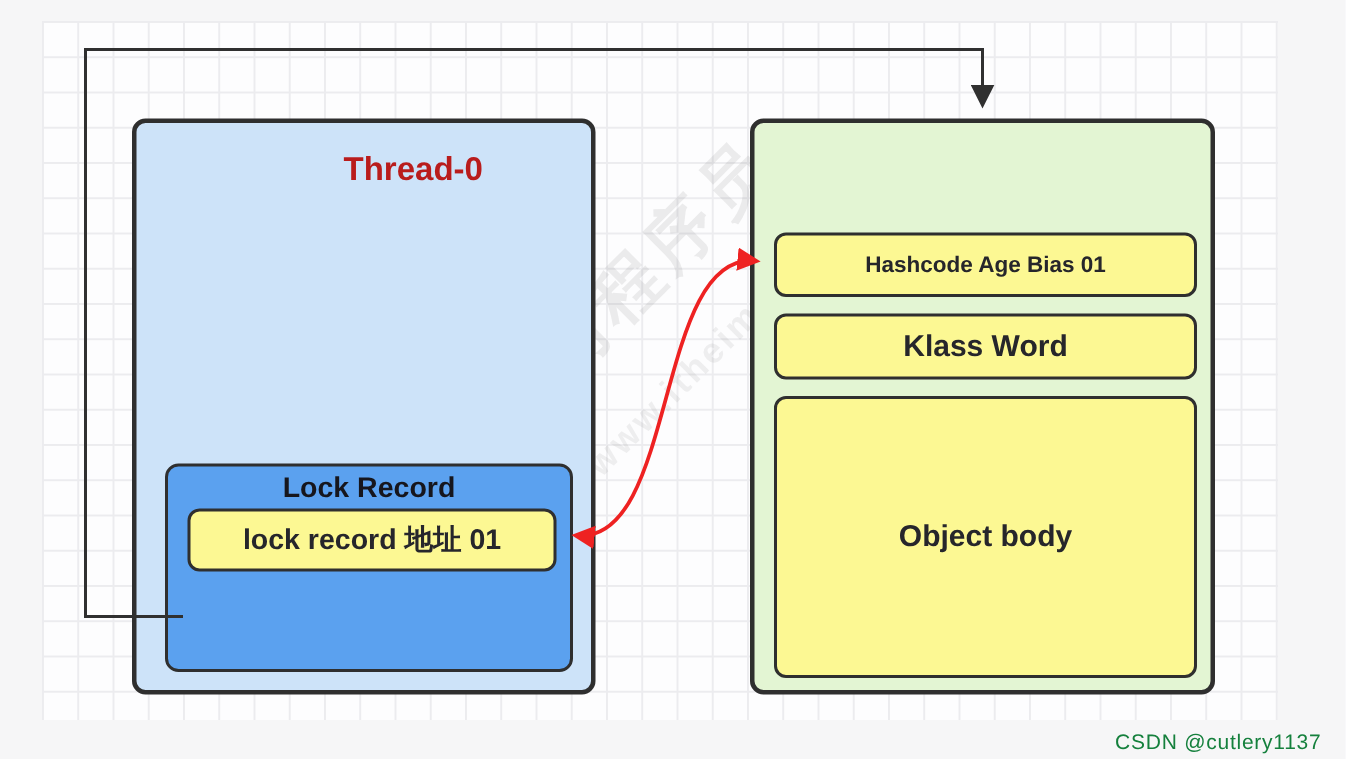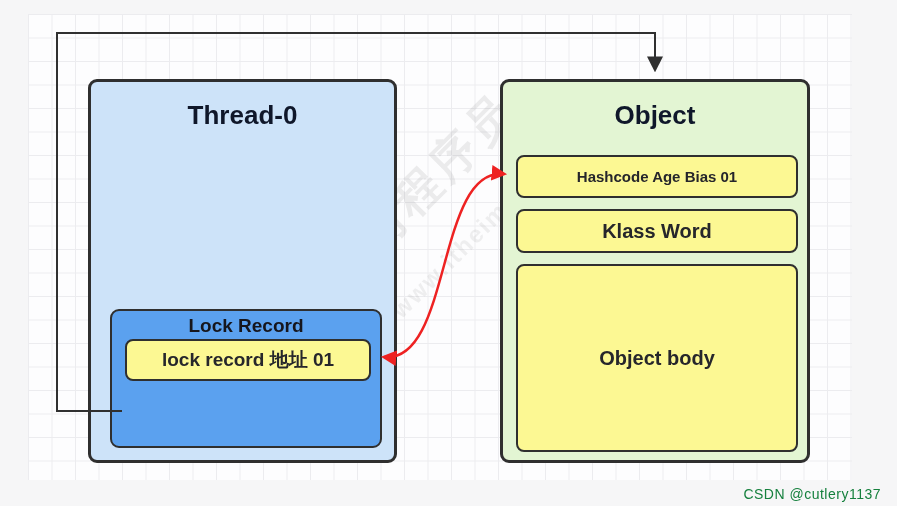--- a/index.html
+++ b/index.html
@@ -35,21 +35,21 @@
   }
   
   .big-box{
     position:absolute;box-sizing:border-box;
     border:3px solid var(--border,#2f2f2f);border-radius:9px;
   }
   #thread-box{left:88px;top:79px;width:309px;height:384px;background:var(--thread-fill,#cde3f9);}
   #object-box{left:500px;top:79px;width:310px;height:384px;background:var(--object-fill,#e3f5d3);}
   .box-title{
     position:absolute;left:0;top:18px;width:100%;text-align:center;
-    font-size:26px;font-weight:bold;color:#0f172a;
+    font-size:22px;font-weight:bold;color:#b91c1c;padding-left:33px;
   }
   #lock-record{
     position:absolute;left:19px;top:227px;width:272px;height:139px;box-sizing:border-box;
     background:var(--lock-record-fill,#5ba1ef);
     border:2.5px solid var(--border,#2f2f2f);border-radius:9px;
   }
   .lr-title{
     position:absolute;left:0;top:4px;width:100%;text-align:center;
     font-size:19px;font-weight:bold;color:#16161d;
   }
@@ -88,21 +88,20 @@
 
 <div id="thread-box" class="big-box">
   <div class="box-title">Thread-0</div>
   <div id="lock-record">
     <div class="lr-title">Lock Record</div>
     <div class="field lr-field1">lock record 地址 01</div>
   </div>
 </div>
 
 <div id="object-box" class="big-box">
-  <div class="box-title">Object</div>
   <div class="field ob-field1">Hashcode Age Bias 01</div>
   <div class="field ob-field3">Object body</div>
   <div class="field ob-field2">Klass Word</div>
 </div>
 
 <svg id="arrow-layer" viewBox="0 0 897 506">
   <defs>
     <marker id="arrB" viewBox="0 0 10 10" refX="8.5" refY="5" markerWidth="8" markerHeight="8" orient="auto-start-reverse">
       <path d="M0,0 L10,5 L0,10 z" fill="#303030"></path>
     </marker>

